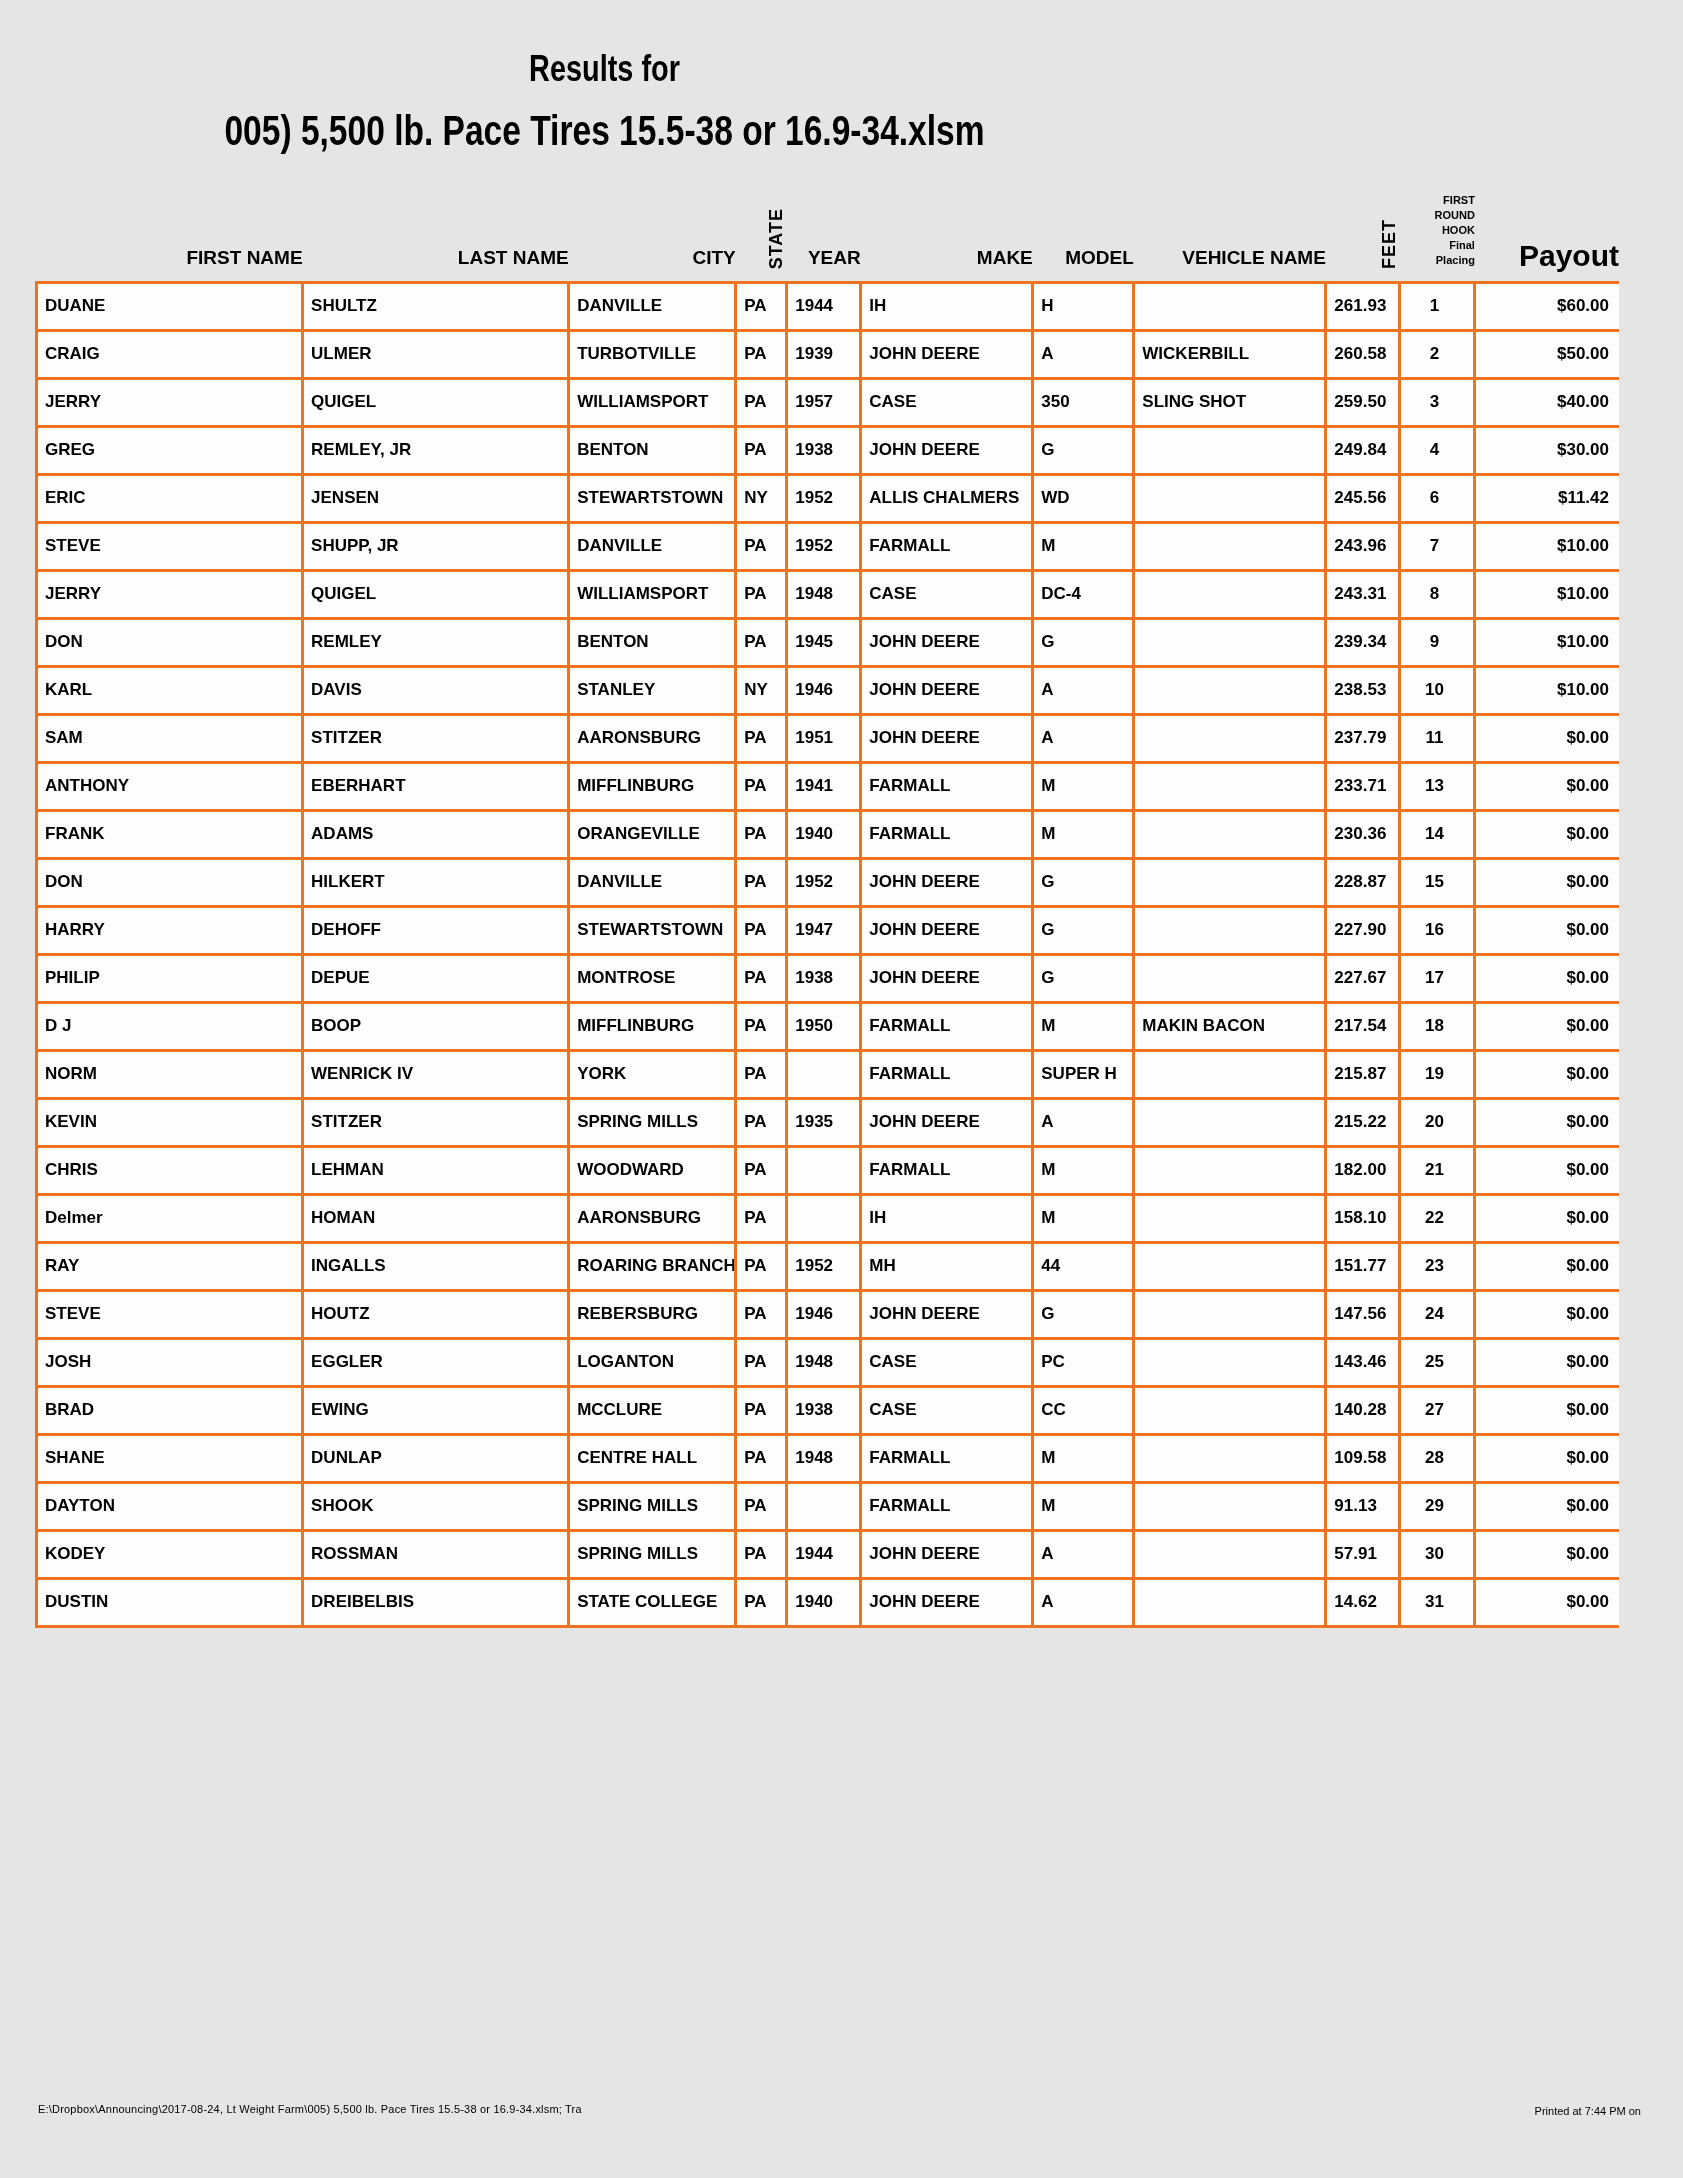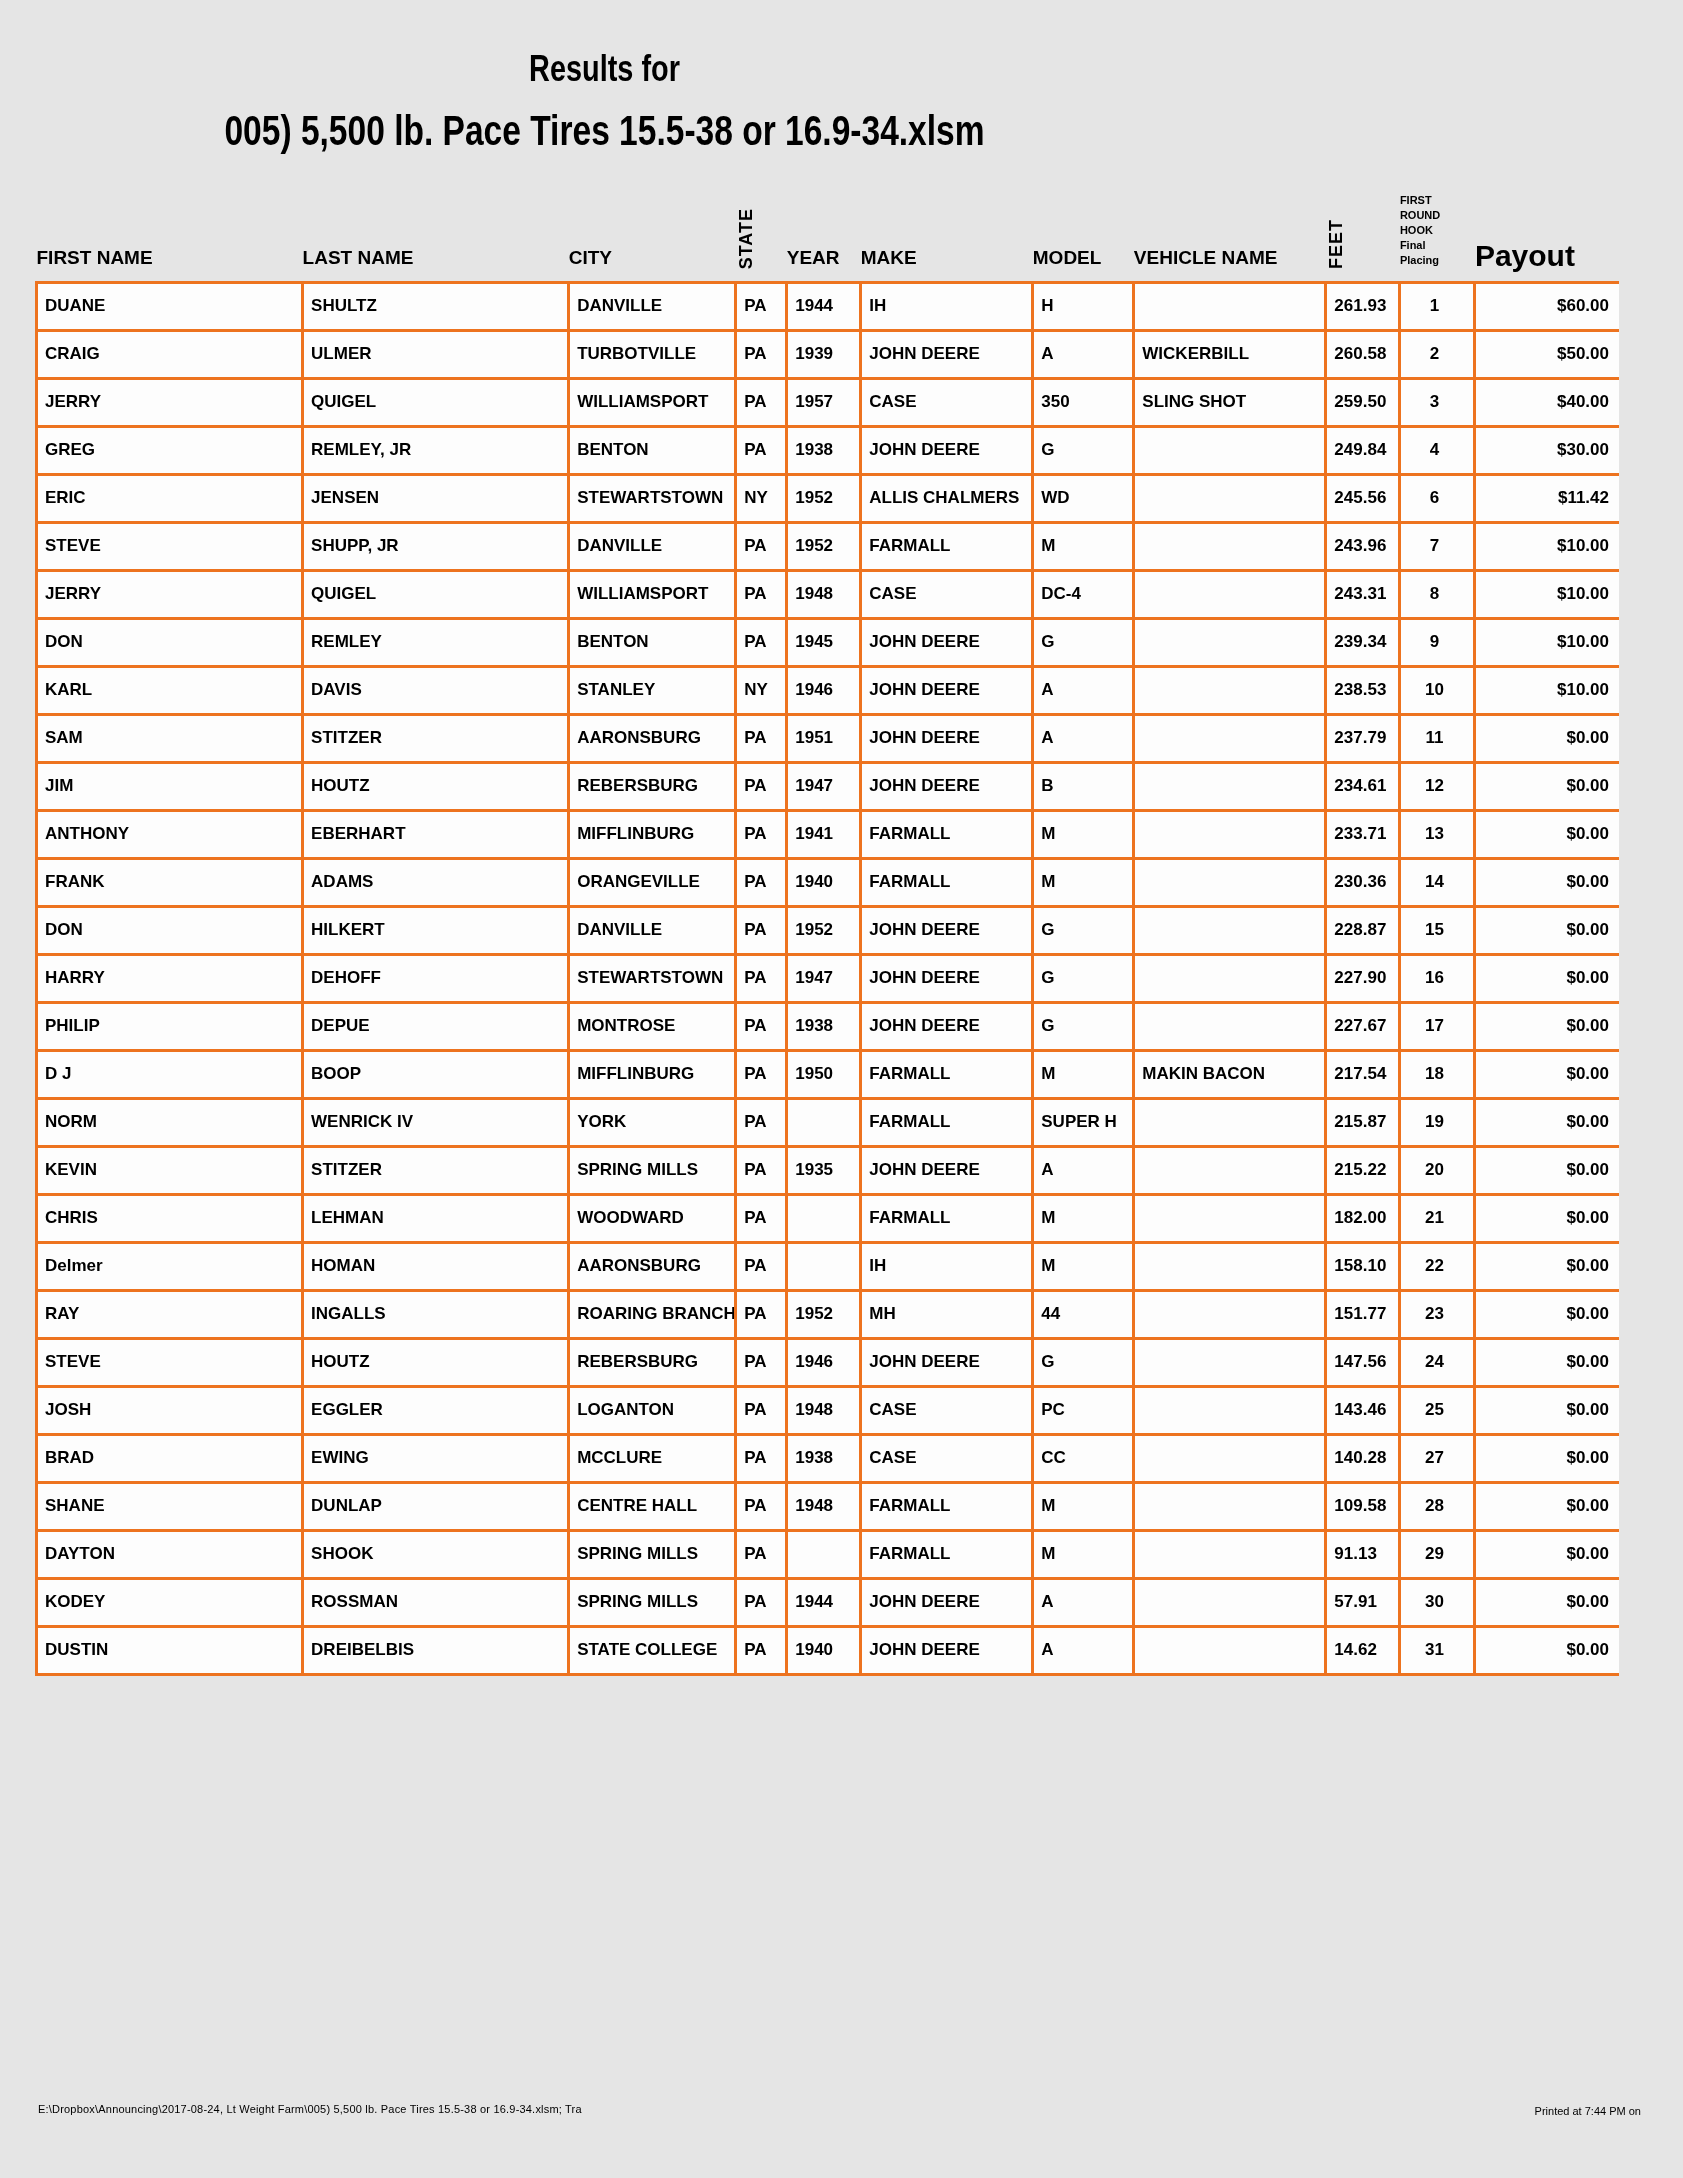--- a/index.html
+++ b/index.html
@@ -38,21 +38,21 @@
   table.results {
     position: absolute;
     left: 35px; top: 191px;
     width: 1584px;
     border-collapse: collapse;
     table-layout: fixed;
   }
   thead th {
     border: none;
     vertical-align: bottom;
-    text-align: left;
+    text-align: right;
     font-size: 19px;
     font-weight: bold;
     padding: 0 0 12px 0;
     height: 91px;
     overflow: visible;
   }
   thead th.h-payout { font-size: 30px; padding-bottom: 8px; }
   thead th.h-vert { padding-bottom: 6px; }
   .vertical {
     writing-mode: vertical-rl;
@@ -267,33 +267,20 @@
           <td class="col-state">PA</td>
           <td class="col-year">1951</td>
           <td class="col-make">JOHN DEERE</td>
           <td class="col-model">A</td>
           <td class="col-vehicle_name"></td>
           <td class="col-feet">237.79</td>
           <td class="col-placing">11</td>
           <td class="col-payout">$0.00</td>
         </tr>
         <tr>
-          <td class="col-first_name">JIM</td>
-          <td class="col-last_name">HOUTZ</td>
-          <td class="col-city">REBERSBURG</td>
-          <td class="col-state">PA</td>
-          <td class="col-year">1947</td>
-          <td class="col-make">JOHN DEERE</td>
-          <td class="col-model">B</td>
-          <td class="col-vehicle_name"></td>
-          <td class="col-feet">234.61</td>
-          <td class="col-placing">12</td>
-          <td class="col-payout">$0.00</td>
-        </tr>
-        <tr>
           <td class="col-first_name">ANTHONY</td>
           <td class="col-last_name">EBERHART</td>
           <td class="col-city">MIFFLINBURG</td>
           <td class="col-state">PA</td>
           <td class="col-year">1941</td>
           <td class="col-make">FARMALL</td>
           <td class="col-model">M</td>
           <td class="col-vehicle_name"></td>
           <td class="col-feet">233.71</td>
           <td class="col-placing">13</td>

